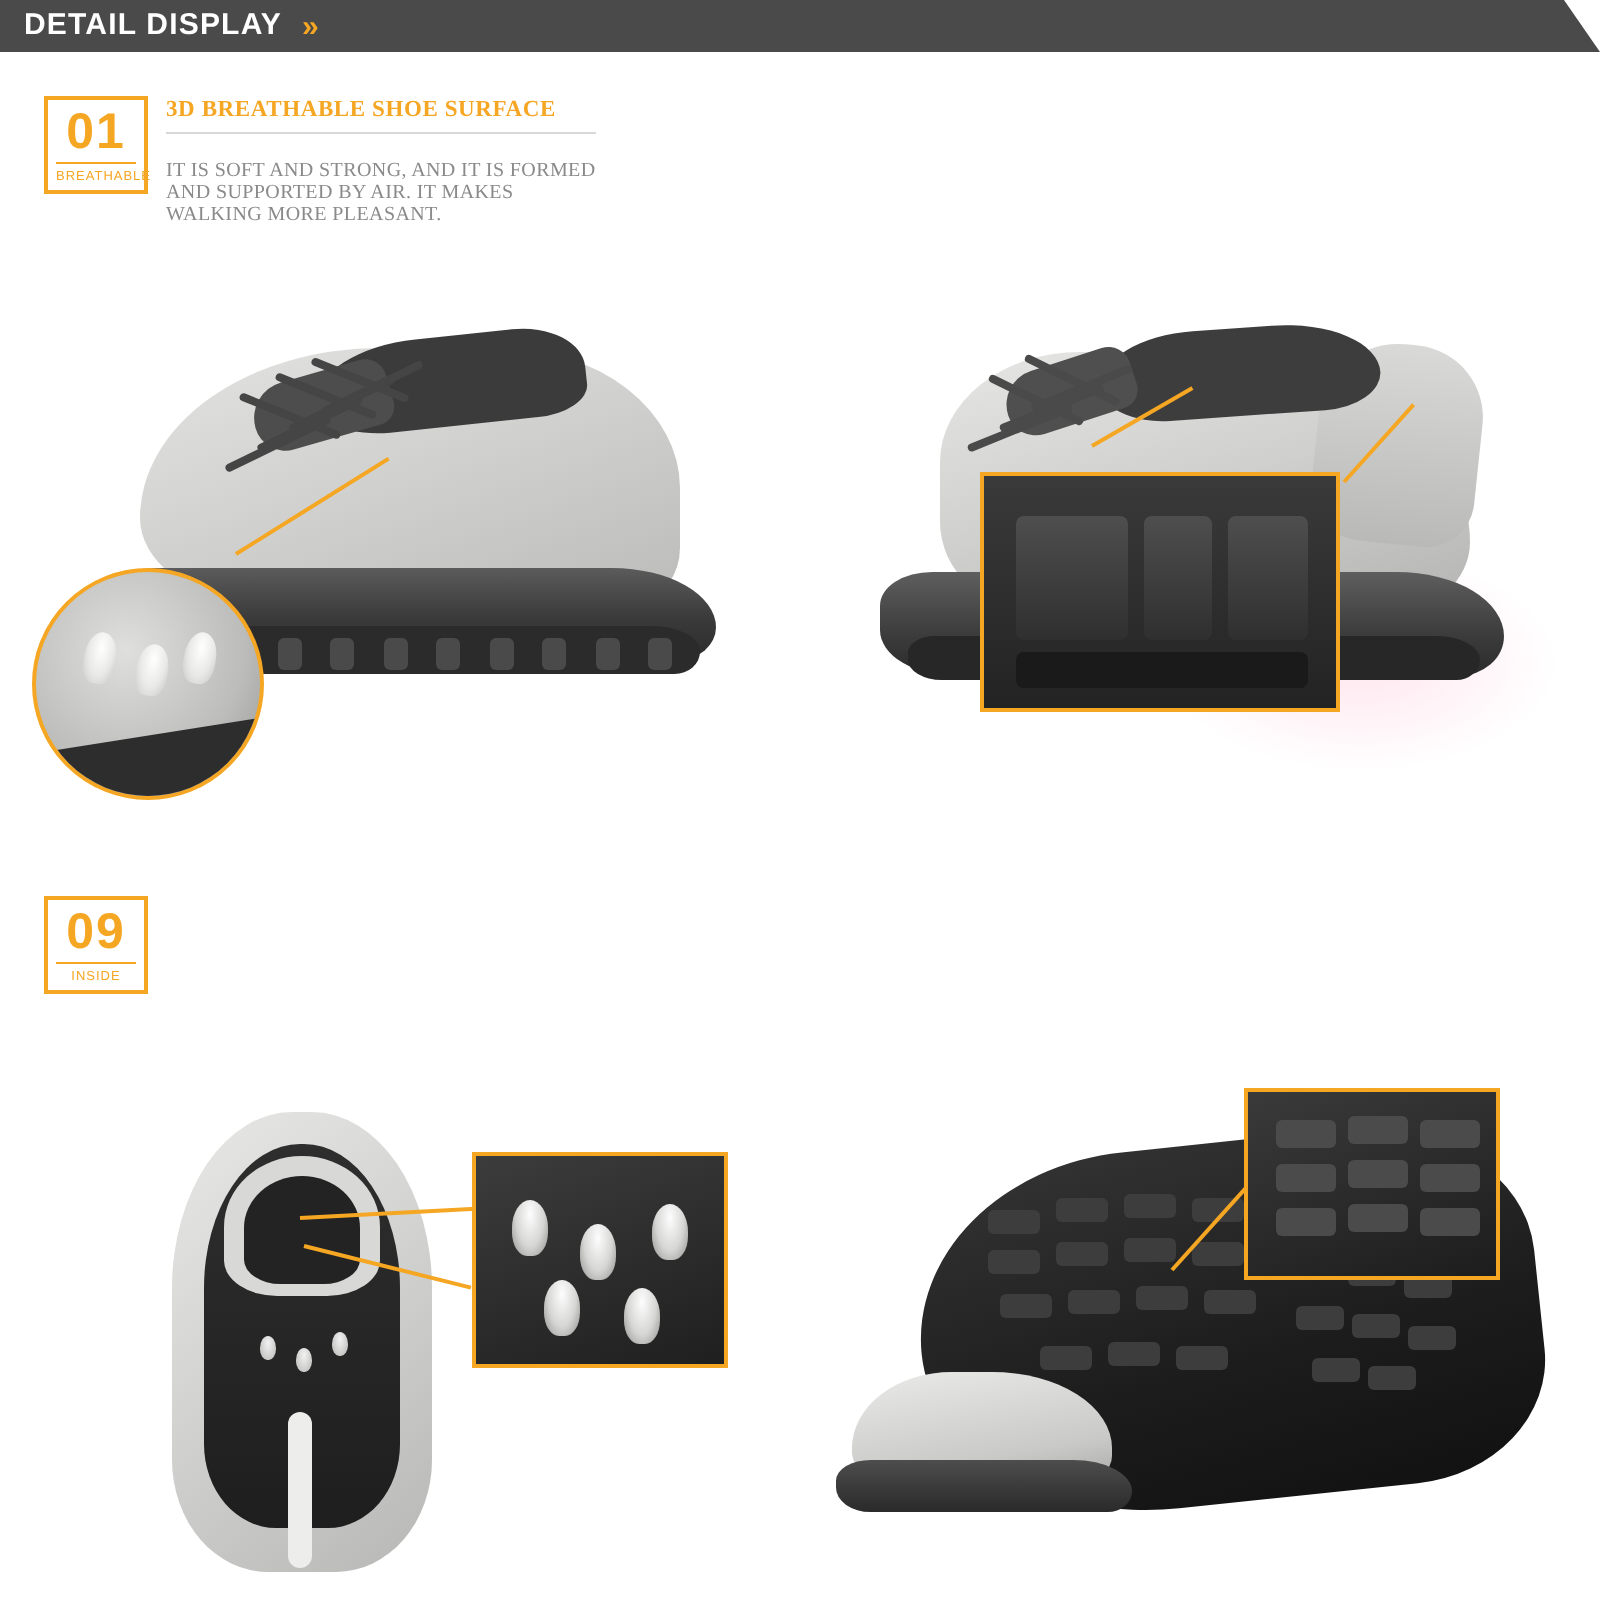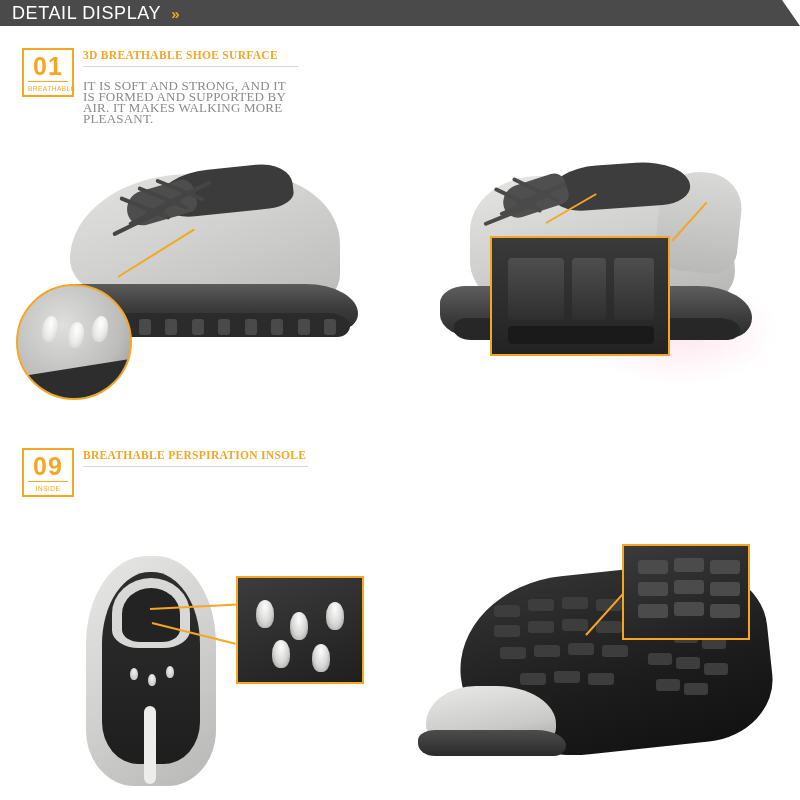--- a/index.html
+++ b/index.html
@@ -18,22 +18,22 @@
   
   .header {
     position: relative;
     height: 26px;
     background: #4a4a4a;
     display: flex;
     align-items: center;
   }
   .header-title {
     color: #ffffff;
-    font-size: 18px;
-    font-weight: normal;
+    font-size: 15px;
+    font-weight: bold;
     letter-spacing: 0.6px;
     padding-left: 12px;
     line-height: 26px;
   }
   .header-chevrons {
     color: #f5a623;
     font-size: 15px;
     font-weight: bold;
     letter-spacing: -2px;
     margin-left: 10px;
@@ -101,21 +101,21 @@
     color: #f5a623;
     font-weight: bold;
     letter-spacing: 0.3px;
     line-height: 14px;
     text-transform: uppercase;
     padding-bottom: 4px;
     border-bottom: 1px solid #d8d8d8;
     margin-bottom: 5px;
   }
   .captxt p {
-    font-size: 13px;
+    font-size: 10px;
     color: #8a8a8a;
     line-height: 11px;
     letter-spacing: 0.2px;
     text-transform: uppercase;
     margin-top: 13px;
   }
 
   .c1 { left: 22px;  top: 22px; }
   .c3 { left: 22px;  top: 22px; }
   .c3 .captxt, .c4 .captxt { width: 225px; }
@@ -498,21 +498,20 @@
       </div>
     </div>
 
     <div class="panel p3">
       <div class="caption c3">
         <div class="numbox">
           <div class="num">09</div>
           <div class="tag">INSIDE</div>
         </div>
         <div class="captxt">
-          <h3>BREATHABLE PERSPIRATION INSOLE</h3>
         </div>
       </div>
 
       <div class="insole">
         <div class="base"></div>
         <div class="inner"></div>
         <div class="heelcup">
             <i></i>
           </div>
         <div class="strip"></div>

